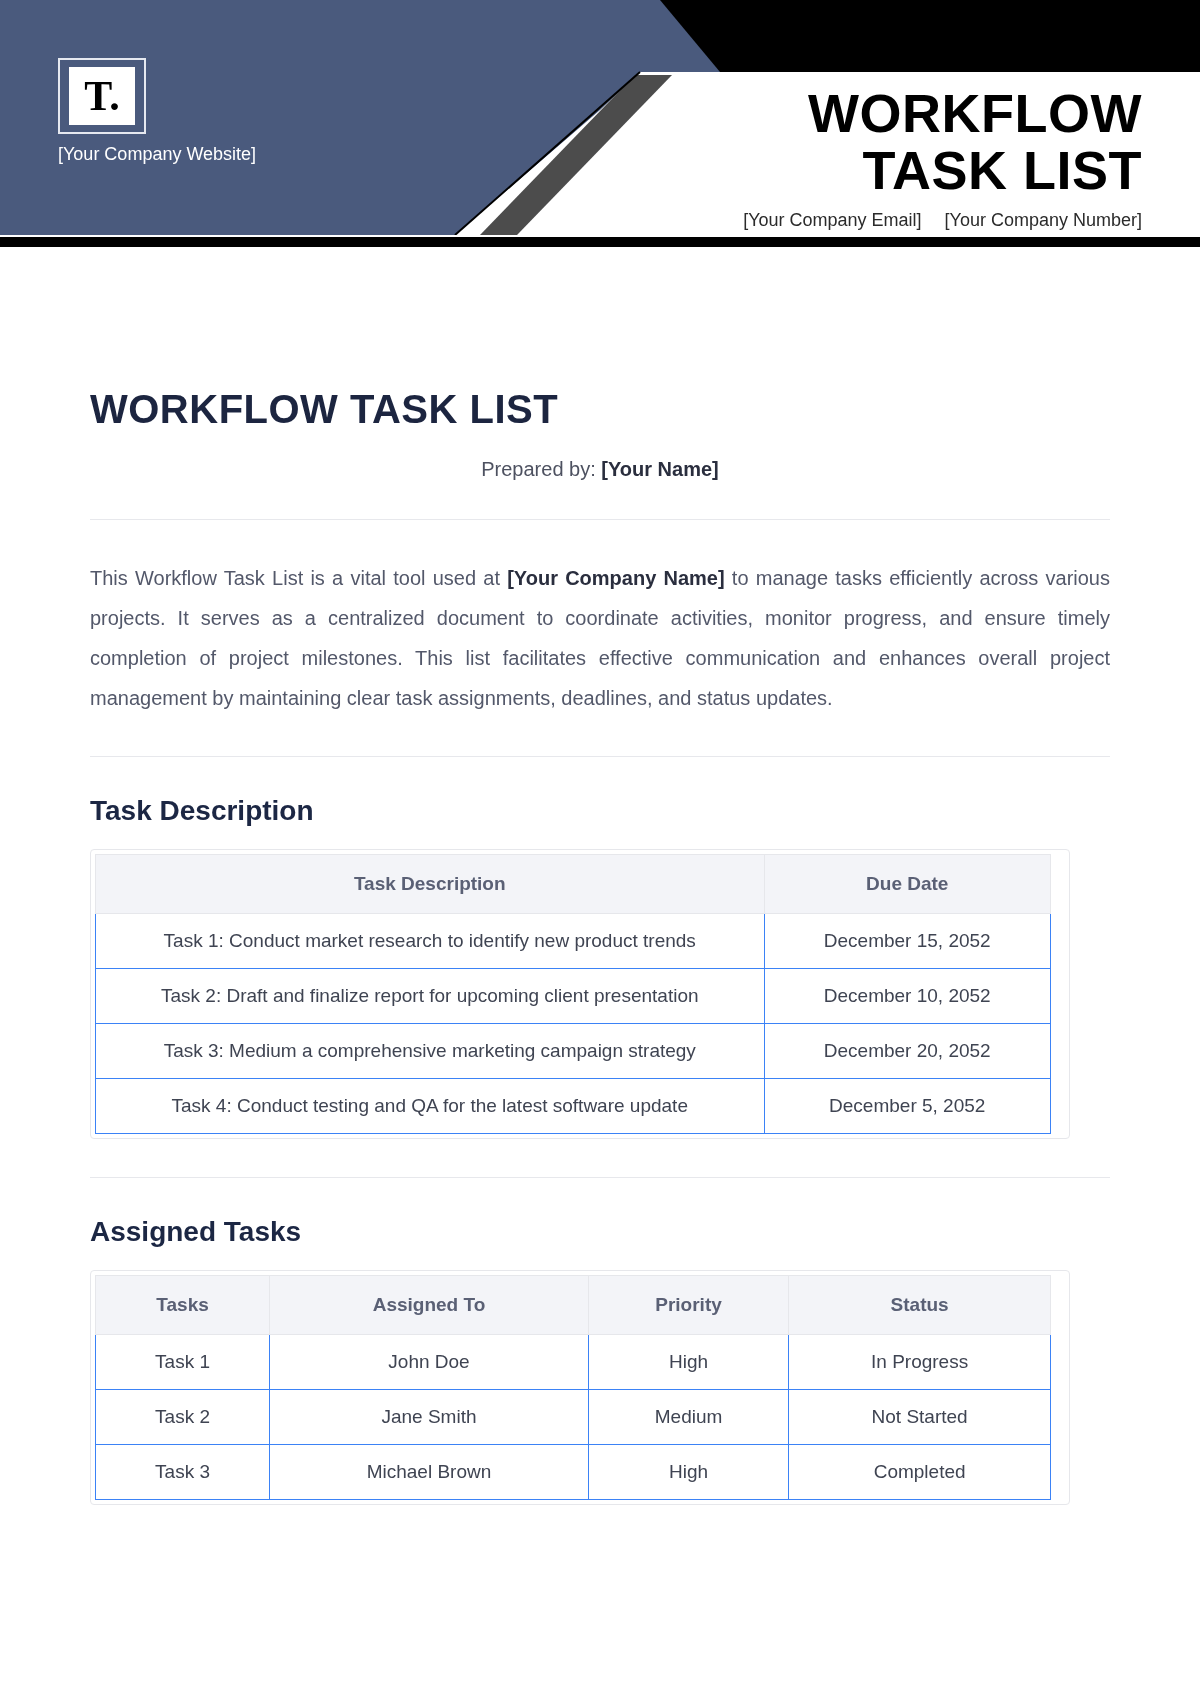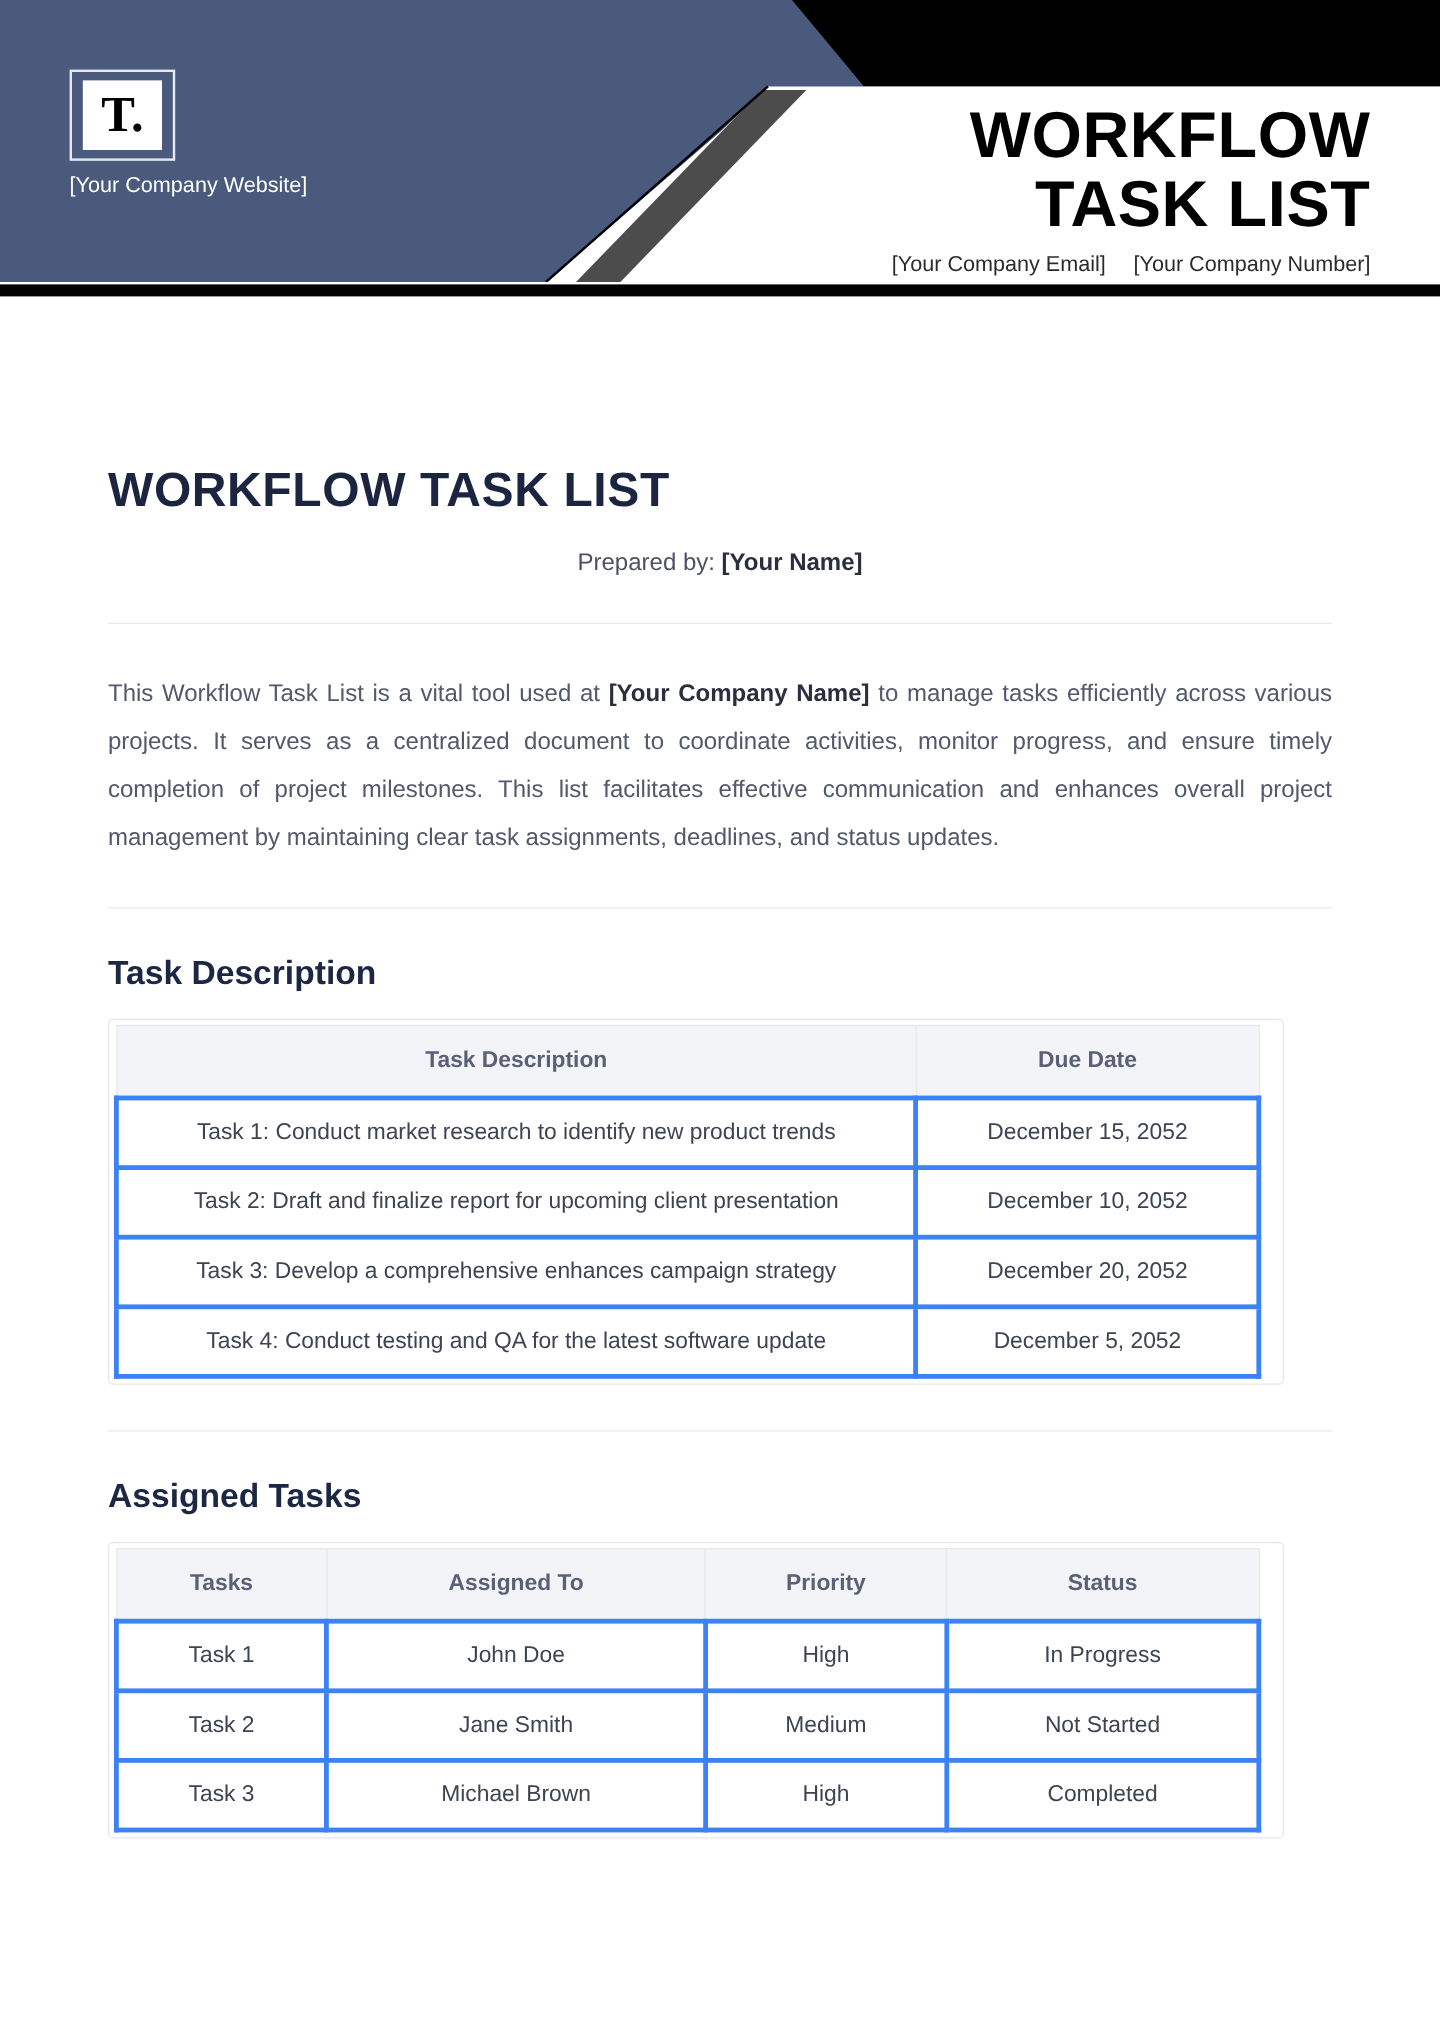--- a/index.html
+++ b/index.html
@@ -137,21 +137,21 @@
   th {
     background: #f3f4f8;
     color: #5a6075;
     font-weight: 700;
     font-size: 19px;
     padding: 18px 14px;
     border: 1px solid #e6e7eb;
     text-align: center;
   }
   td {
-    border: 4px solid #3b82f6;
+    border: 1px solid #3b82f6;
     padding: 16px 14px;
     font-size: 19px;
     color: #3f4452;
     text-align: center;
   }
   .task-desc-table td:first-child { text-align: center; }
 </style>
 </head>
 <body>
 
@@ -210,21 +210,21 @@
       <tbody>
         <tr>
           <td>Task 1: Conduct market research to identify new product trends</td>
           <td>December 15, 2052</td>
         </tr>
         <tr>
           <td>Task 2: Draft and finalize report for upcoming client presentation</td>
           <td>December 10, 2052</td>
         </tr>
         <tr>
-          <td>Task 3: Develop a comprehensive enhances campaign strategy</td>
+          <td>Task 3: Medium a comprehensive marketing campaign strategy</td>
           <td>December 20, 2052</td>
         </tr>
         <tr>
           <td>Task 4: Conduct testing and QA for the latest software update</td>
           <td>December 5, 2052</td>
         </tr>
       </tbody>
     </table>
   </div>
 

